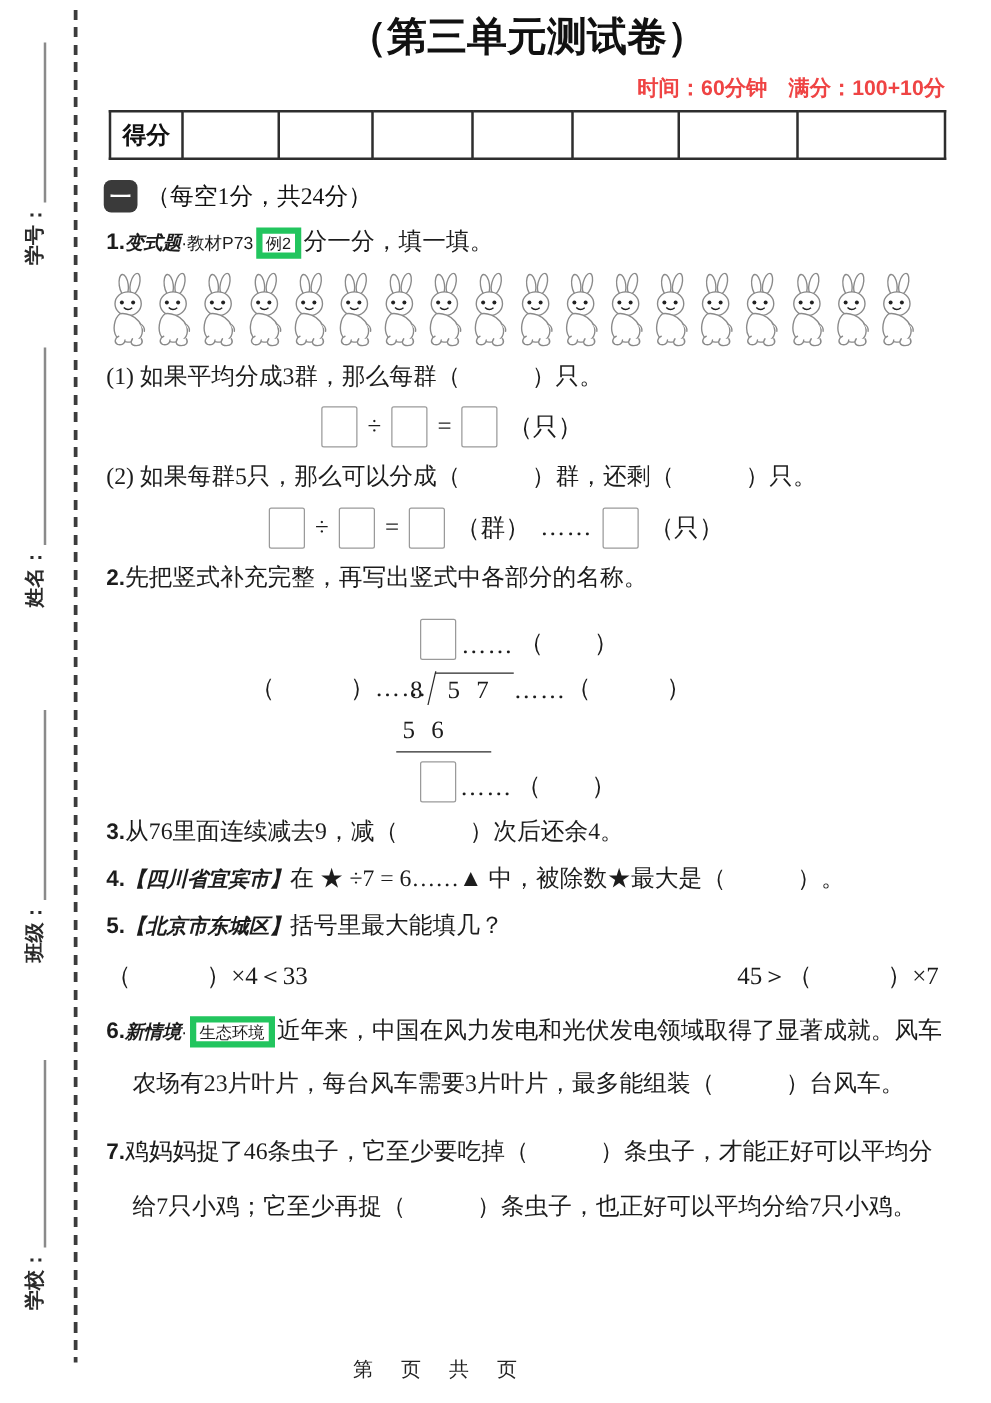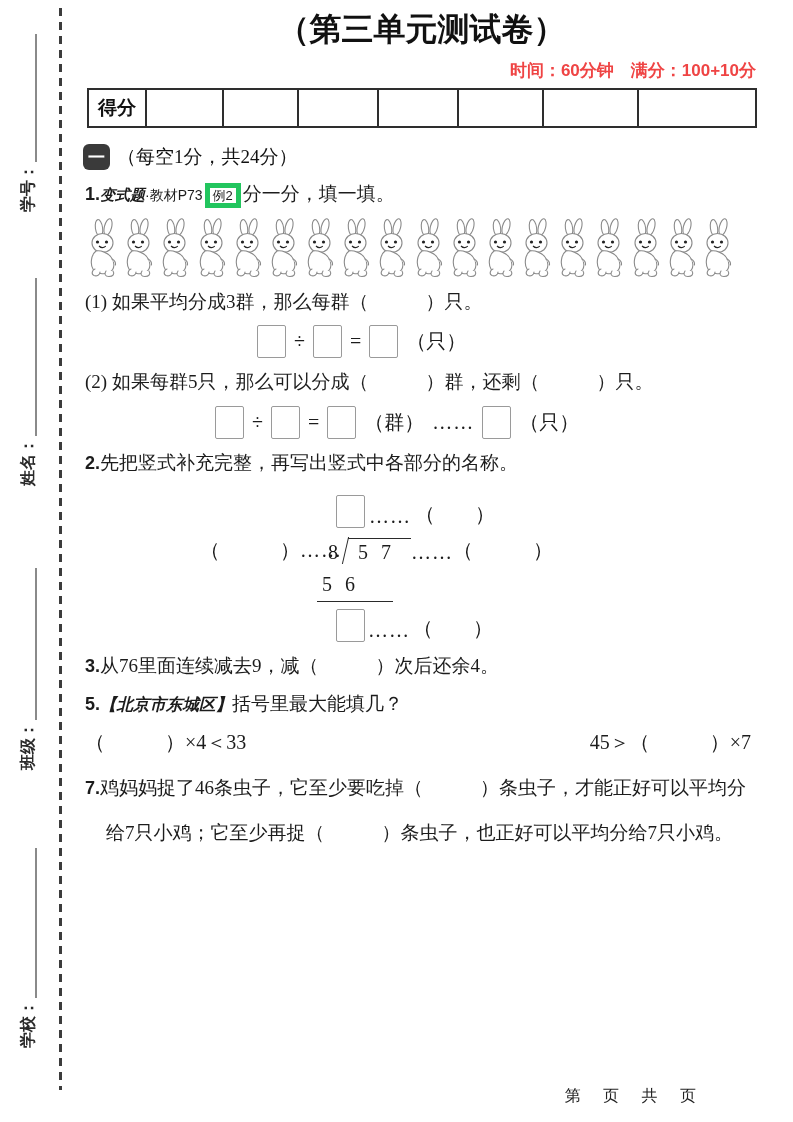--- a/index.html
+++ b/index.html
@@ -118,21 +118,21 @@
   .dots{letter-spacing:1px;}
 
   .q5-exprs{
     display:flex;justify-content:space-between;
     margin:12px 2px 0 0;font-size:20px;width:666px;
   }
   .q-hang{padding-left:21px;text-indent:-21px;line-height:2.25;}
   .q7{line-height:2.35;}
 
   .footer{
-    position:absolute;left:0;top:1086px;width:705px;text-align:right;
+    position:absolute;left:0;top:1086px;width:705px;text-align:center;
     font-family:"Liberation Sans","DejaVu Sans",sans-serif;
     font-size:16px;letter-spacing:9px;color:#222;
   }
 </style>
 </head>
 <body>
 
 <div class="page">
 
   <div class="cut-line"></div>
@@ -577,29 +577,35 @@
         <span class="wbox"></span>
         <span class="dots">……</span>
         <span>（　　）</span>
       </div>
     </div>
 
     <div class="q">
       <span class="qnum">3.</span><span>从76里面连续减去9，减（　　　）次后还余4。</span>
     </div>
 
+    <div class="q">
+      <span class="qnum">4.</span><span class="src-tag">【四川省宜宾市】</span><span>在 ★ ÷7 = 6……▲ 中，被除数★最大是（　　　）。</span>
+    </div>
 
     <div class="q">
       <span class="qnum">5.</span><span class="src-tag">【北京市东城区】</span><span>括号里最大能填几？</span>
     </div>
     <div class="q5-exprs">
       <span>（　　　）×4＜33</span>
       <span>45＞（　　　）×7</span>
     </div>
 
+    <div class="q q-hang">
+      <span class="qnum">6.</span><span class="tag-bold">新情境</span><span class="tag-mid">·</span><span class="tag-boxed">生态环境</span><span>近年来，中国在风力发电和光伏发电领域取得了显著成就。风车农场有23片叶片，每台风车需要3片叶片，最多能组装（　　　）台风车。</span>
+    </div>
 
     <div class="q q-hang q7">
       <span class="qnum">7.</span><span>鸡妈妈捉了46条虫子，它至少要吃掉（　　　）条虫子，才能正好可以平均分给7只小鸡；它至少再捉（　　　）条虫子，也正好可以平均分给7只小鸡。</span>
     </div>
 
   </div>
 
   <div class="footer">第 页 共 页</div>
 
 </div>

